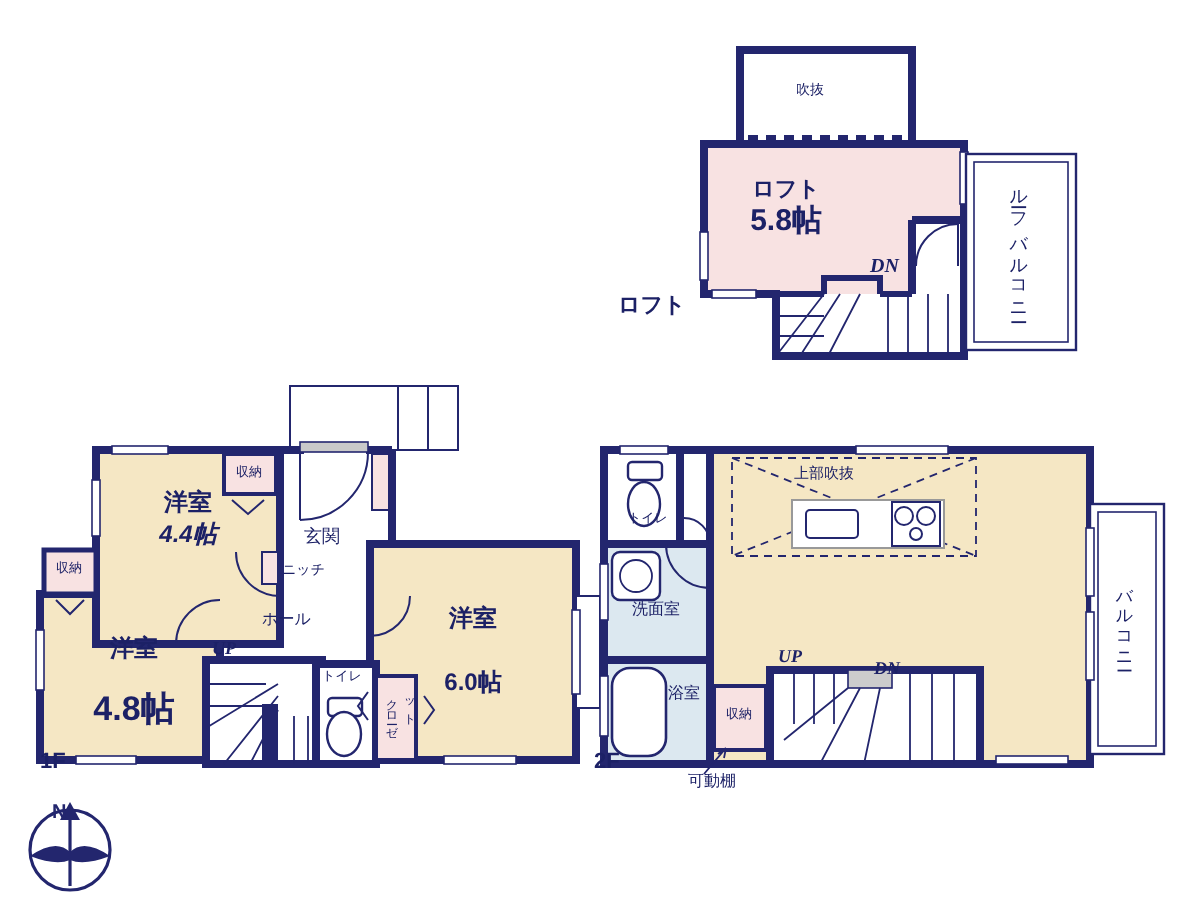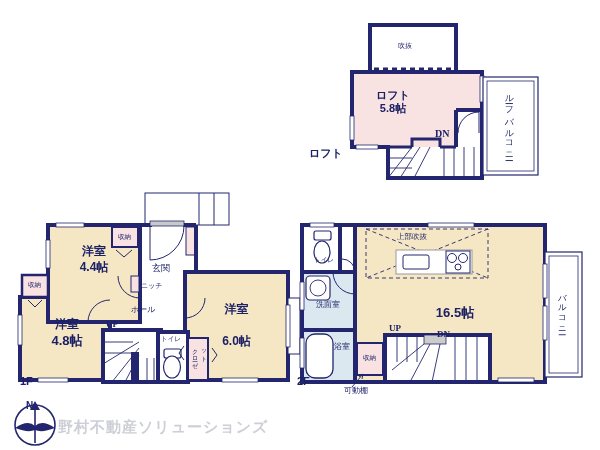--- a/index.html
+++ b/index.html
@@ -2,21 +2,21 @@
 <html><head>
 <meta charset="utf-8">
 <style>
   html,body{margin:0;padding:0;background:#fff;}
   #canvas{position:relative;width:600px;height:450px;background:#fff;overflow:hidden;
           font-family:"Liberation Sans",sans-serif;color:#1c2166;}
   #plan-svg{position:absolute;left:0;top:0;}
   .lbl{position:absolute;white-space:nowrap;color:#1c2166;line-height:1.15;}
   .room{font-weight:bold;text-align:center;}
   .small{font-size:7px;}
-  .updn{font-family:"Liberation Serif",serif;font-weight:bold;font-size:10px;}
+  .updn{font-family:"Liberation Serif",serif;font-style:italic;font-weight:bold;font-size:10px;}
   .vert{writing-mode:vertical-rl;text-orientation:mixed;white-space:normal;}
   .vert-lr{writing-mode:vertical-lr;text-orientation:mixed;white-space:normal;}
   .tag{font-size:11px;font-weight:bold;}
   .company{font-size:15px;letter-spacing:1px;color:#cdced6;font-weight:bold;}
 </style>
 </head>
 <body>
 
 <div id="canvas">
 
@@ -149,47 +149,45 @@
       <circle cx="35" cy="425" r="20" fill="none" stroke="#23266e" stroke-width="1.6"></circle>
       <line x1="35" y1="406" x2="35" y2="443" stroke="#23266e" stroke-width="1.6"></line>
       <polygon points="35,401 30,410 40,410" fill="#23266e"></polygon>
       <path d="M15,428 Q28,419 35,426 Q42,419 55,428 Q42,433 35,430 Q28,433 15,428 Z" fill="#23266e"></path>
       <text x="26" y="409" font-size="10" font-weight="bold" fill="#23266e" font-family="Liberation Sans, sans-serif">N</text>
     </g>
   </svg>
 
   <div class="lbl small" style="left:398px;top:42px;">吹抜</div>
   <div class="lbl room" style="left:363px;top:89px;width:60px;font-size:11px;">ロフト</div>
-  <div class="lbl room" style="left:363px;top:102px;width:60px;font-size:11px;">5.8帖</div>
+  <div class="lbl room" style="left:363px;top:102px;width:60px;font-size:15px;">5.8帖</div>
   <div class="lbl updn" style="left:435px;top:128px;">DN</div>
   <div class="lbl tag" style="left:309px;top:147px;">ロフト</div>
   <div class="lbl vert" style="left:504px;top:88px;height:82px;font-size:9px;letter-spacing:1px;">ルーフバルコニー</div>
 
   <div class="lbl room" style="left:64px;top:245px;width:60px;font-size:12px;">洋室</div>
-  <div class="lbl room" style="left:64px;top:261px;width:60px;font-size:12px;">4.4帖</div>
+  <div class="lbl room" style="left:64px;top:261px;width:60px;font-size:12px;font-style:italic;">4.4帖</div>
   <div class="lbl" style="left:118px;top:233px;font-size:6.5px;">収納</div>
   <div class="lbl" style="left:28px;top:281px;font-size:6.5px;">収納</div>
   <div class="lbl room" style="left:37px;top:318px;width:60px;font-size:12px;">洋室</div>
-  <div class="lbl room" style="left:37px;top:334px;width:60px;font-size:13px;">4.8帖</div>
+  <div class="lbl room" style="left:37px;top:345px;width:60px;font-size:17px;">4.8帖</div>
   <div class="lbl" style="left:152px;top:263px;font-size:9px;">玄関</div>
   <div class="lbl" style="left:141px;top:282px;font-size:7px;">ニッチ</div>
   <div class="lbl" style="left:131px;top:305px;font-size:8px;text-align:center;">ホール</div>
   <div class="lbl updn" style="left:106px;top:319px;font-size:9px;">UP</div>
   <div class="lbl" style="left:161px;top:335px;font-size:6.5px;">トイレ</div>
   <div class="lbl vert-lr" style="left:190px;top:345px;height:22px;font-size:6px;line-height:1.5;">クローゼット</div>
   <div class="lbl room" style="left:204px;top:303px;width:65px;font-size:12px;">洋室</div>
   <div class="lbl room" style="left:204px;top:335px;width:65px;font-size:12px;">6.0帖</div>
   <div class="lbl tag" style="left:20px;top:375px;">1F</div>
 
   <div class="lbl" style="left:314px;top:256px;font-size:6.5px;">トイレ</div>
   <div class="lbl" style="left:316px;top:300px;font-size:8px;text-align:center;">洗面室</div>
   <div class="lbl" style="left:334px;top:342px;font-size:8px;">浴室</div>
-  <div class="lbl room" style="left:415px;top:306px;width:80px;font-size:13px;">16.5帖</div>
   <div class="lbl" style="left:397px;top:233px;font-size:7.5px;">上部吹抜</div>
   <div class="lbl updn" style="left:389px;top:323px;font-size:9px;">UP</div>
   <div class="lbl updn" style="left:437px;top:329px;font-size:9px;">DN</div>
   <div class="lbl" style="left:363px;top:354px;font-size:6.5px;">収納</div>
   <div class="lbl" style="left:344px;top:386px;font-size:8px;">可動棚</div>
   <div class="lbl vert" style="left:557px;top:288px;height:90px;font-size:8.5px;letter-spacing:1px;">バルコニー</div>
   <div class="lbl tag" style="left:297px;top:375px;">2F</div>
 
-  <div class="lbl company" style="left:58px;top:418px;">野村不動産ソリューションズ</div>
 </div>
 
 </body></html>

